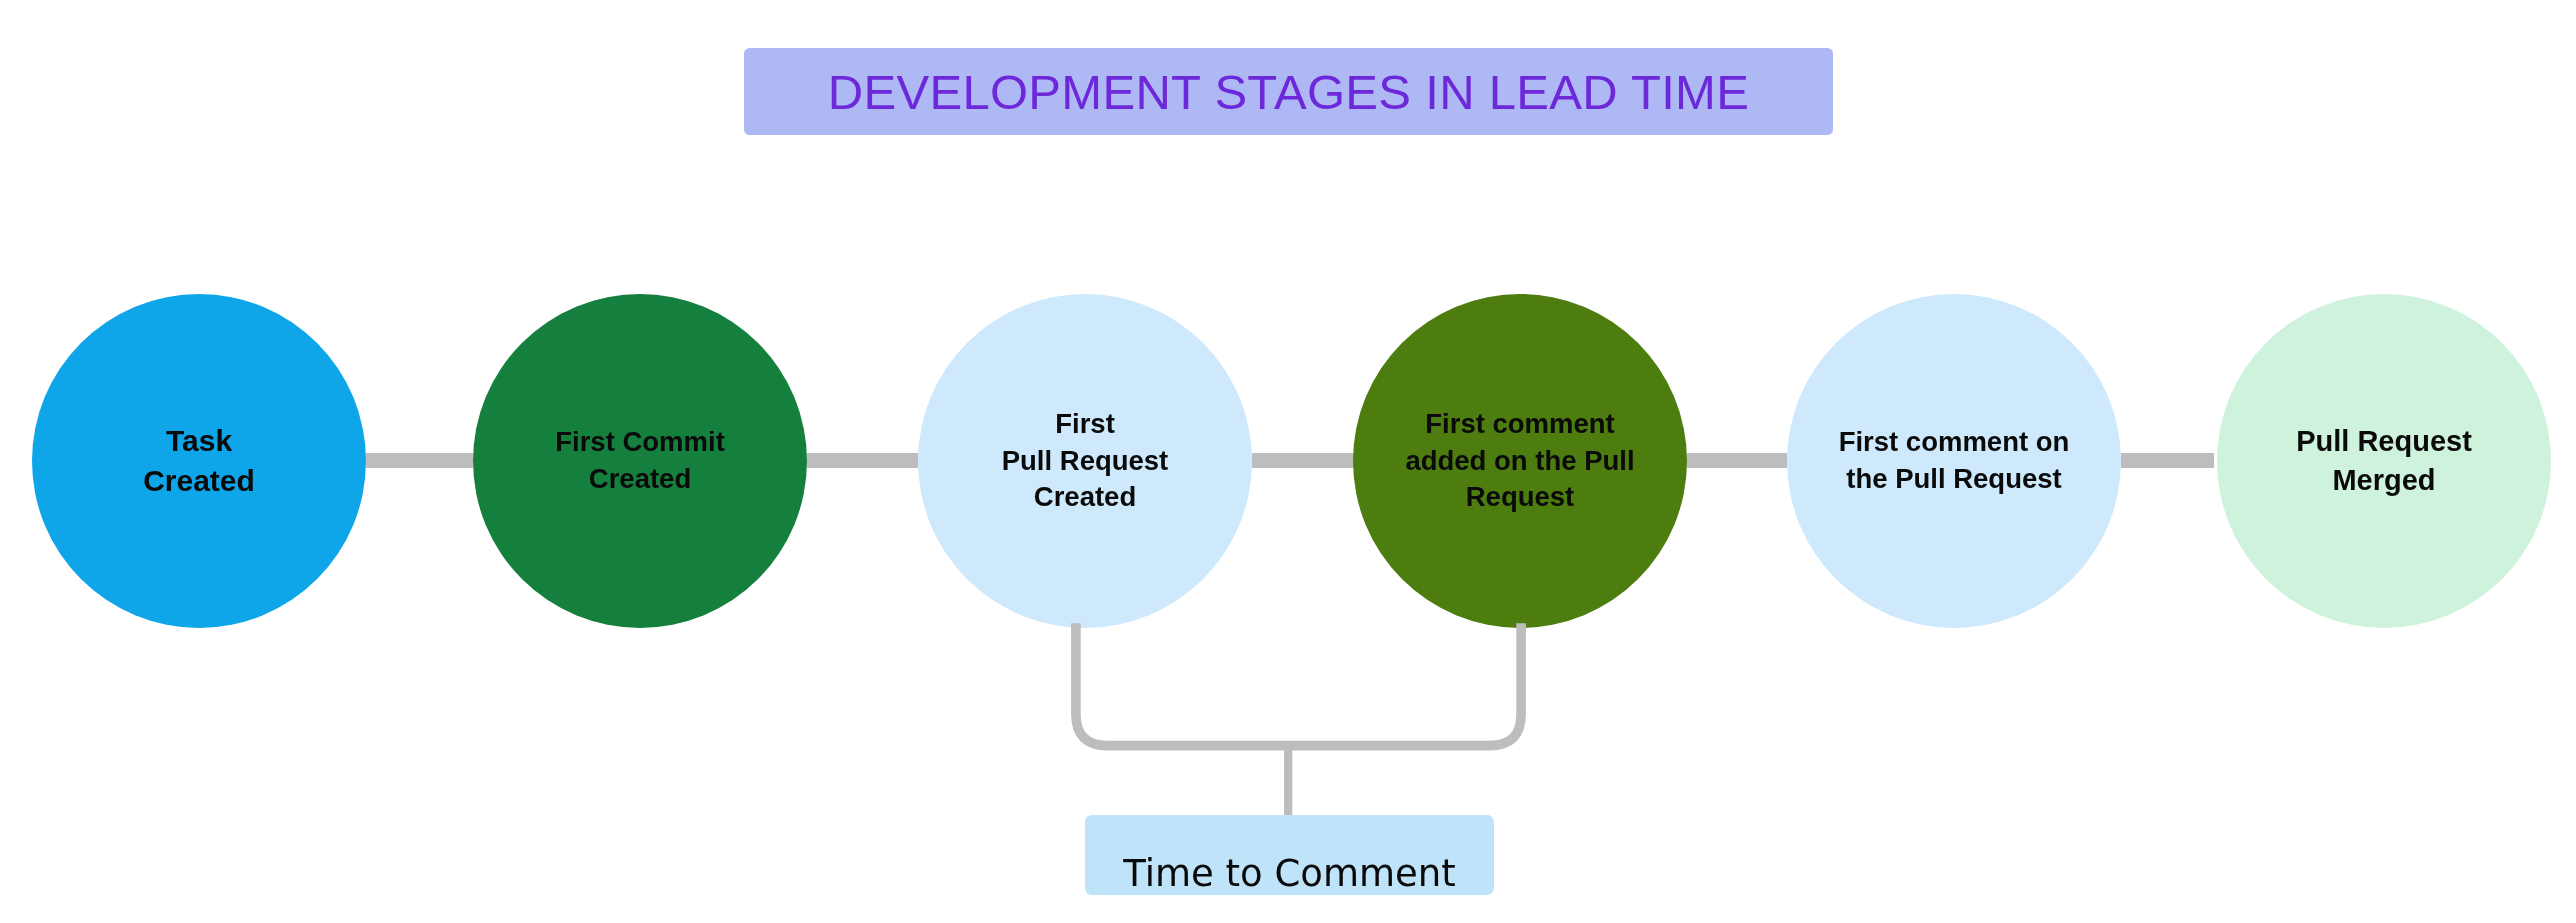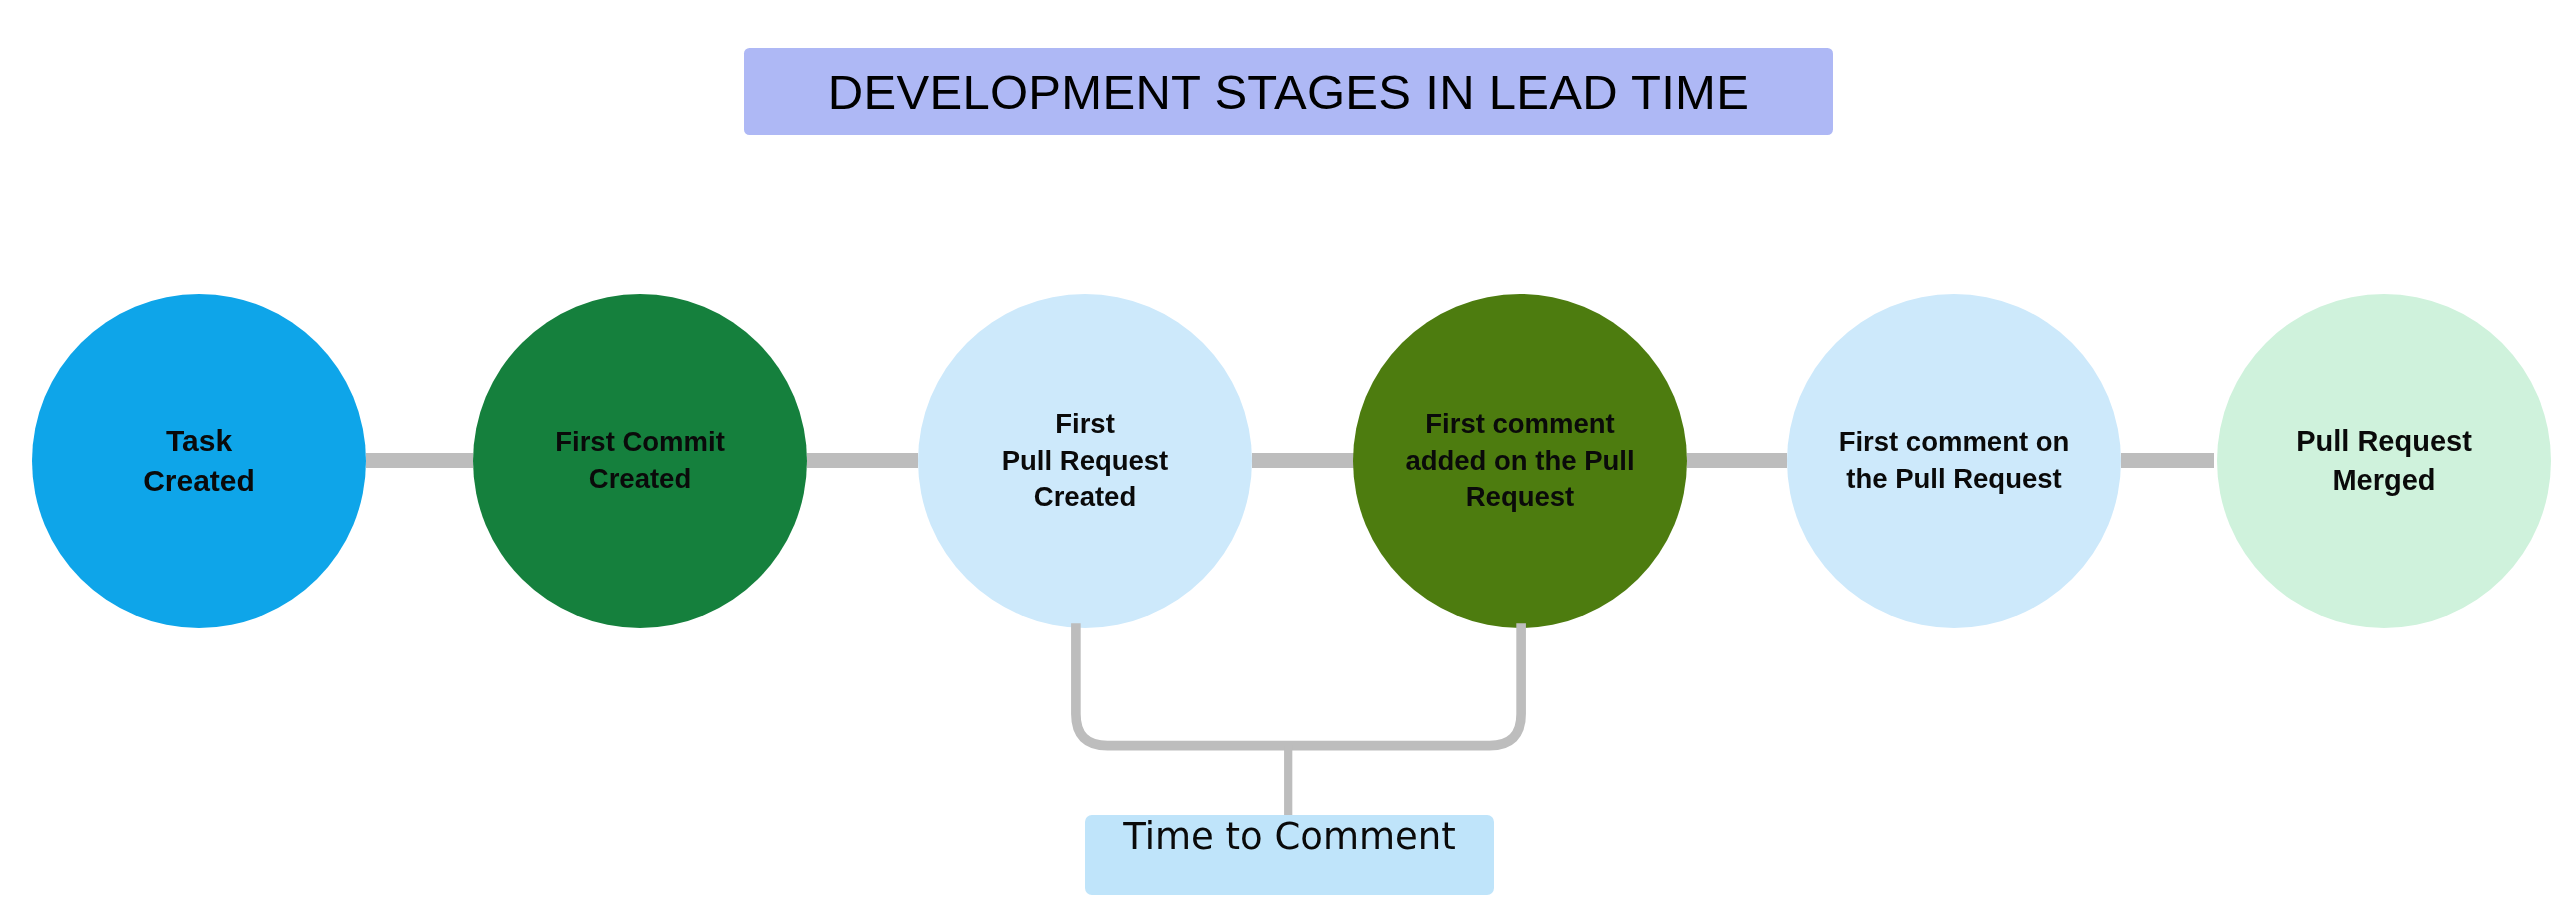--- a/index.html
+++ b/index.html
@@ -29,21 +29,21 @@
     background: #AEB8F5;
     border-radius: 5.5px;
     display: flex;
     align-items: center;
     justify-content: center;
   }
   #title-text {
     font-family: "Liberation Sans", sans-serif;
     font-size: 49px;
     font-weight: 400;
-    color: #000000;
+    color: #6d28d9;
     letter-spacing: 0.3px;
     white-space: nowrap;
   }
 
   
   .connector {
     position: absolute;
     height: 15px;
     background: #BDBDBD;
     top: 453px;
@@ -81,21 +81,21 @@
   
   #time-to-comment-box {
     position: absolute;
     left: 1085px;
     top: 815px;
     width: 409px;
     height: 80px;
     background: #BFE4FA;
     border-radius: 6.9px;
     display: flex;
-    align-items: flex-start;
+    align-items: flex-end;
     justify-content: center;
   }
   #time-to-comment-label {
     font-family: "DejaVu Sans", sans-serif;
     font-size: 37px;
     font-weight: 400;
     color: #0a0a0a;
     white-space: nowrap;
   }
 </style>

